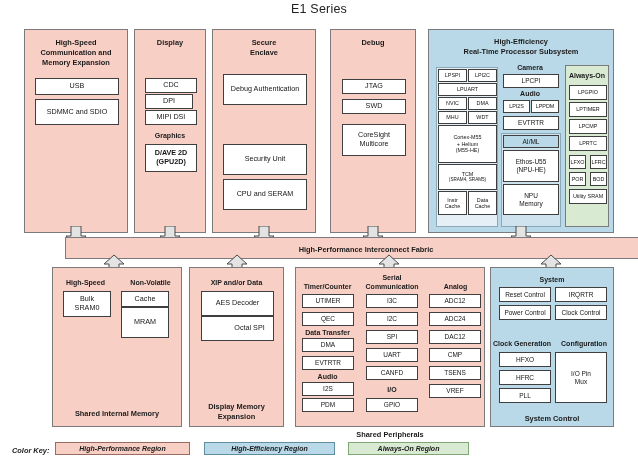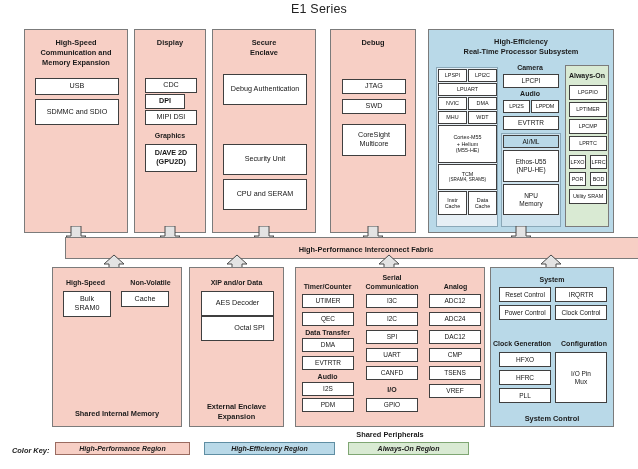--- a/index.html
+++ b/index.html
@@ -85,21 +85,21 @@
     <div class="grp-title" style="top:8px;">High-Speed</div>
     <div class="grp-title" style="top:18px;">Communication and</div>
     <div class="grp-title" style="top:28px;">Memory Expansion</div>
     <div class="cell" style="left:10px; top:48px; width:84px; height:17px;">USB</div>
     <div class="cell" style="left:10px; top:69px; width:84px; height:26px;">SDMMC and SDIO</div>
   </div>
 
   <div class="abs hp" style="left:134px; top:29px; width:72px; height:204px;">
     <div class="grp-title" style="top:8px;">Display</div>
     <div class="cell" style="left:10px; top:48px; width:52px; height:15px;">CDC</div>
-    <div class="cell" style="left:10px; top:64px; width:40px; height:15px;font-weight:bold;">DPI</div>
+    <div class="cell" style="left:10px; top:64px; width:48px; height:15px;">DPI</div>
     <div class="cell" style="left:10px; top:80px; width:52px; height:15px;">MIPI DSI</div>
     <div class="sub-title" style="top:102px;">Graphics</div>
     <div class="cell" style="left:10px; top:114px; width:52px; height:28px;font-weight:bold;">D/AVE 2D (GPU2D)</div>
   </div>
 
   <div class="abs hp" style="left:212px; top:29px; width:104px; height:204px;">
     <div class="grp-title" style="top:8px;">Secure</div>
     <div class="grp-title" style="top:18px;">Enclave</div>
     <div class="cell" style="left:10px; top:44px; width:84px; height:31px;">Debug Authentication</div>
     <div class="cell" style="left:10px; top:114px; width:84px; height:31px;">Security Unit</div>
@@ -234,29 +234,30 @@
 
   <div class="abs hp" style="left:52px; top:267px; width:130px; height:160px;">
     <div class="sub-title" style="top:11px; left:0px; width:65px;">High-Speed</div>
     <div class="sub-title" style="top:11px; left:65px; width:65px;">Non-Volatile</div>
 
     <div class="cell" style="left:10px; top:23px; width:48px; height:26px; flex-direction:column;">
       <span>Bulk</span>
       <span>SRAM0</span>
     </div>
     <div class="cell" style="left:68px; top:23px; width:48px; height:16px;">Cache</div>
+    <div class="cell" style="left:68px; top:39px; width:48px; height:31px;">MRAM</div>
 
     <div class="grp-title" style="top:141px;">Shared Internal Memory</div>
   </div>
 
   <div class="abs hp" style="left:189px; top:267px; width:95px; height:160px;">
     <div class="sub-title" style="top:11px;">XIP and/or Data</div>
     <div class="cell" style="left:11px; top:23px; width:73px; height:25px;">AES Decoder</div>
     <div class="cell" style="left:11px; top:48px; width:73px; height:25px;padding-left:24px;">Octal SPI</div>
-    <div class="grp-title" style="top:134px;">External Enclave</div>
+    <div class="grp-title" style="top:134px;">Display Memory</div>
     <div class="grp-title" style="top:144px;">Expansion</div>
   </div>
 
   <div class="abs hp" style="left:295px; top:267px; width:190px; height:160px;">
 
     <div class="sub-title" style="top:15px; left:0px;  width:63px;">Timer/Counter</div>
     <div class="sub-title" style="top:6px;  left:63px; width:66px;">Serial</div>
     <div class="sub-title" style="top:15px; left:63px; width:66px;">Communication</div>
     <div class="sub-title" style="top:15px; left:129px; width:61px;">Analog</div>
 

